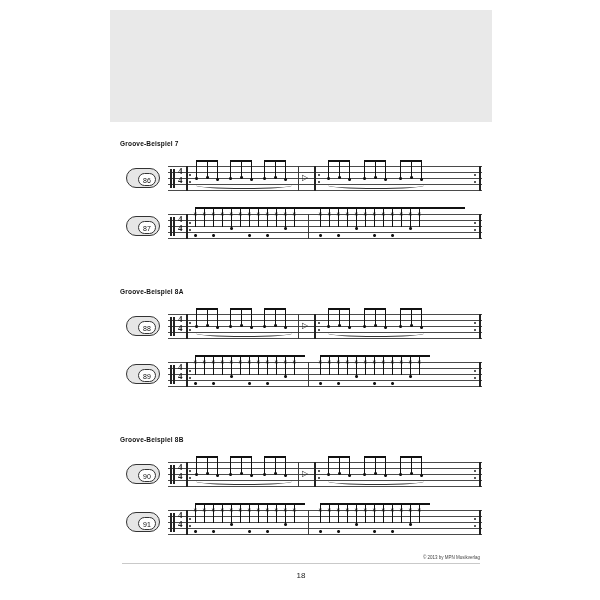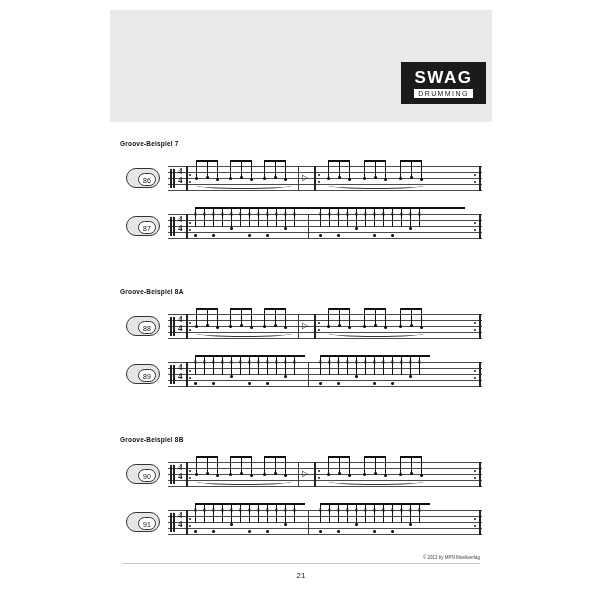--- a/index.html
+++ b/index.html
@@ -254,24 +254,20 @@
 </style>
 </head>
 <body>
 
 <div class="page">
   <div class="sheet">
 
     <div class="scan-top-band"></div>
     <div class="scan-body"></div>
 
-    <div class="logo">
-      <div class="swag">SWAG</div>
-      <div class="drumming">DRUMMING</div>
-    </div>
 
     <div class="section-title" style="top:130px;">Groove-Beispiel 7</div>
 
     <div class="system" style="top:152px;">
       <div class="badge">
         <div class="num">86</div>
       </div>
       <div class="staff">
         <div class="line l0"></div>
           <div class="line l1"></div>
@@ -810,16 +806,16 @@
         <div class="note" style="left:241px; top:13px;"></div>
 
         <div class="repeat-dots" style="left:306px; top:8px;"></div>
         <div class="repeat-dots" style="left:306px; top:15px;"></div>
         <div class="barline thick" style="left:311px;"></div>
       </div>
     </div>
 
     <div class="copyright">© 2013 by MPN Musikverlag</div>
     <div class="footer-rule"></div>
-    <div class="page-number">21</div>
+    <div class="page-number">18</div>
 
   </div>
 </div>
 
 </body></html>

